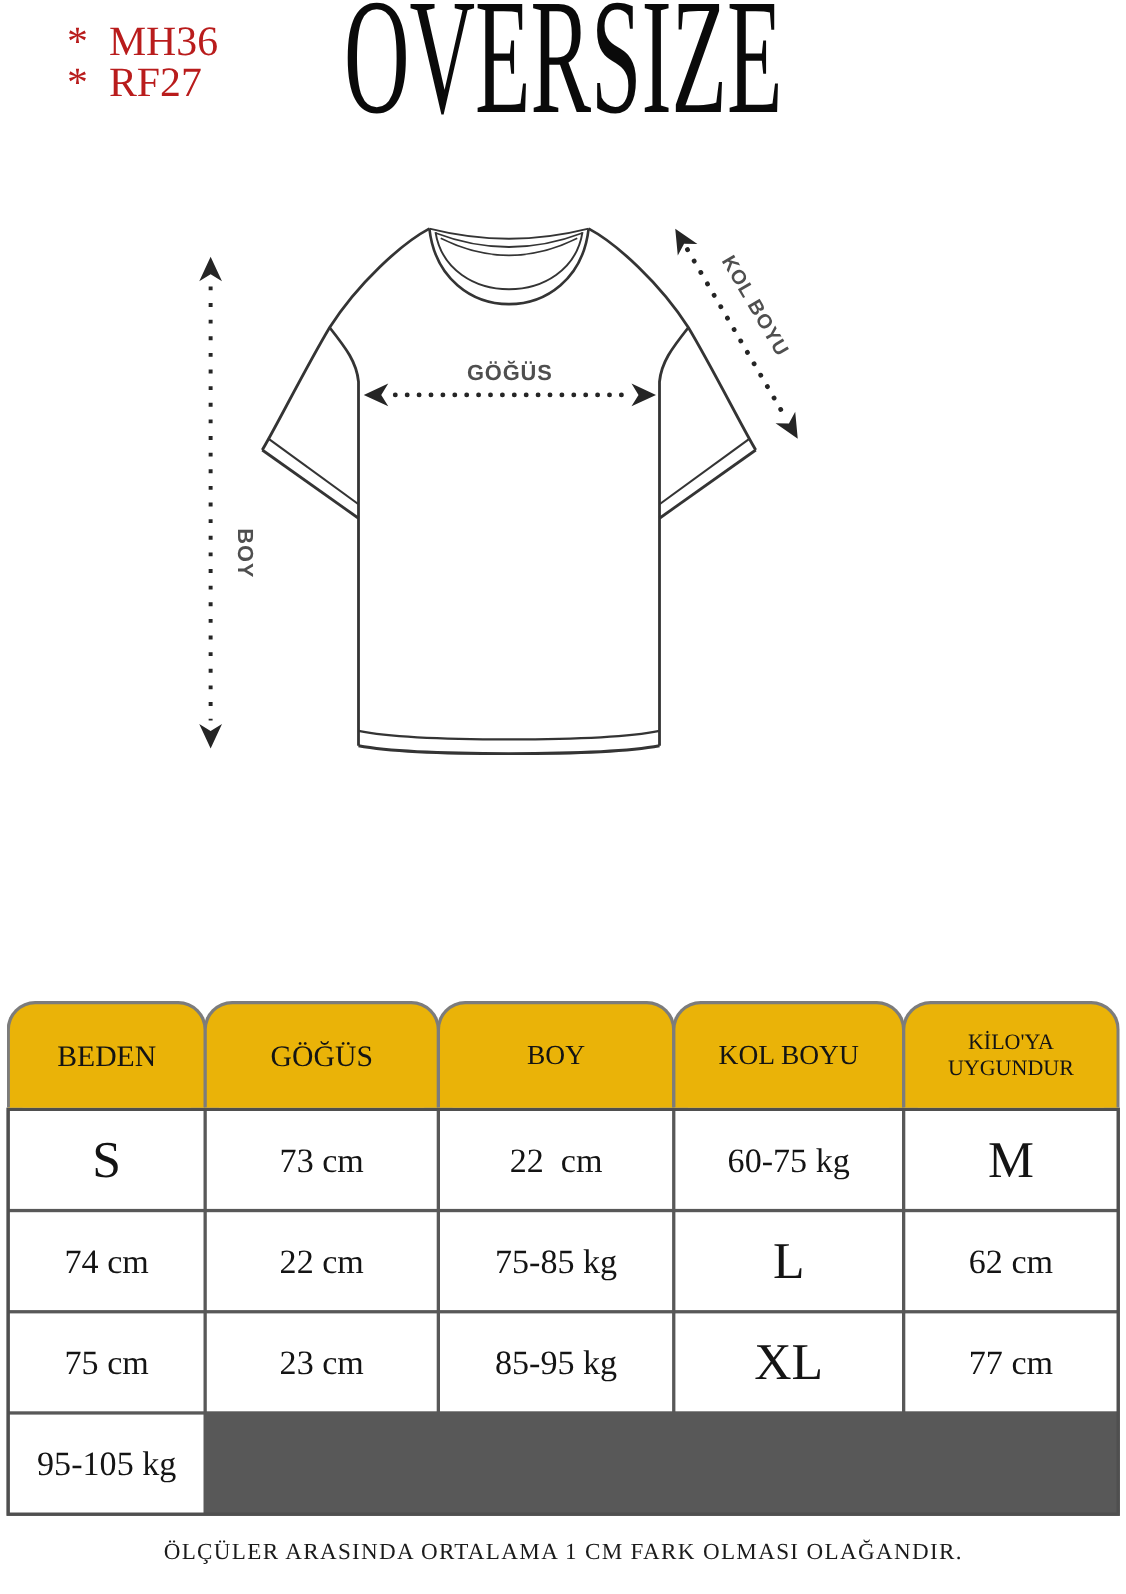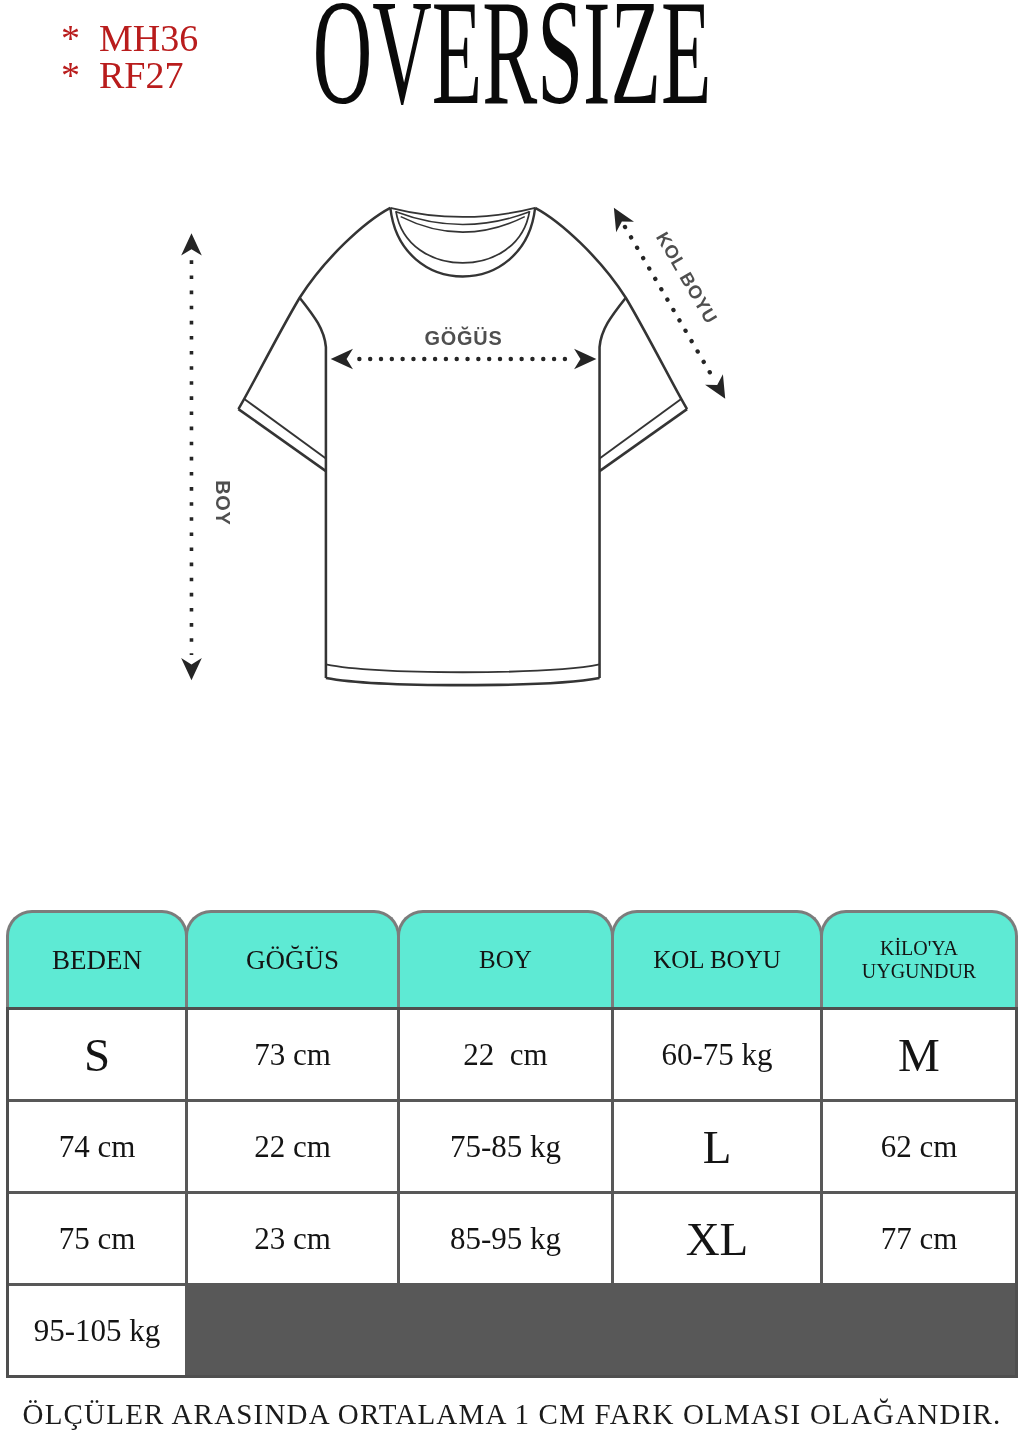--- a/index.html
+++ b/index.html
@@ -7,35 +7,35 @@
         font-family:"Liberation Serif",serif;color:#1c1c1c;}
   .codes{position:absolute;left:16px;top:20px;font-size:38px;line-height:37px;
          white-space:pre;color:#b91c1c;margin-left:45px;}
   .title{position:absolute;left:0;top:-8px;width:1024px;text-align:center;
          font-size:150px;line-height:120px;color:#0a0a0a;
          transform:scaleX(0.55);transform-origin:50% 0;letter-spacing:0px;}
   .diagram{position:absolute;left:140px;top:180px;}
   
   .tbl{position:absolute;left:6px;top:910px;width:1012px;}
   .tbl-head{display:flex;height:97px;}
-  .tab{box-sizing:border-box;background:#5eead4;border:3px solid #7c7c7c;border-bottom:none;
+  .tab{box-sizing:border-box;background:#eab308;border:3px solid #7c7c7c;border-bottom:none;
        border-radius:26px 26px 0 0;display:flex;align-items:center;justify-content:center;
        text-align:center;font-size:27px;color:#141414;}
   .tab.small{font-size:20px;line-height:23px;}
   .tab.small span{display:inline-block;max-width:125px;}
   .tab+.tab{margin-left:-3px;}
   .tbl-body{box-sizing:border-box;width:1012px;background:#585858;
             border:3px solid #4f4f4f;display:grid;
             grid-template-columns:176px 209px 211px 206px 192px;
             grid-auto-rows:89px;gap:3px;}
   .cell{background:#fff;display:flex;align-items:center;justify-content:center;
         font-size:31px;white-space:pre;color:#141414;}
   .cell.size{font-size:47px;}
   .footnote{position:absolute;left:0;top:1398px;width:1024px;text-align:center;
-            font-size:29px;letter-spacing:1.2px;color:#1b1b1b;}
+            font-size:21px;letter-spacing:1.2px;color:#1b1b1b;}
   .shirt-line{stroke:#343434;fill:none;}
   .arrow{fill:#252525;stroke:none;}
   .meas-label{font-family:"Liberation Sans",sans-serif;font-weight:bold;fill:#4f4f4f;}
 </style>
 </head>
 <body>
 
 <div class="page">
 
   <div class="codes"><span>*  MH36</span>

